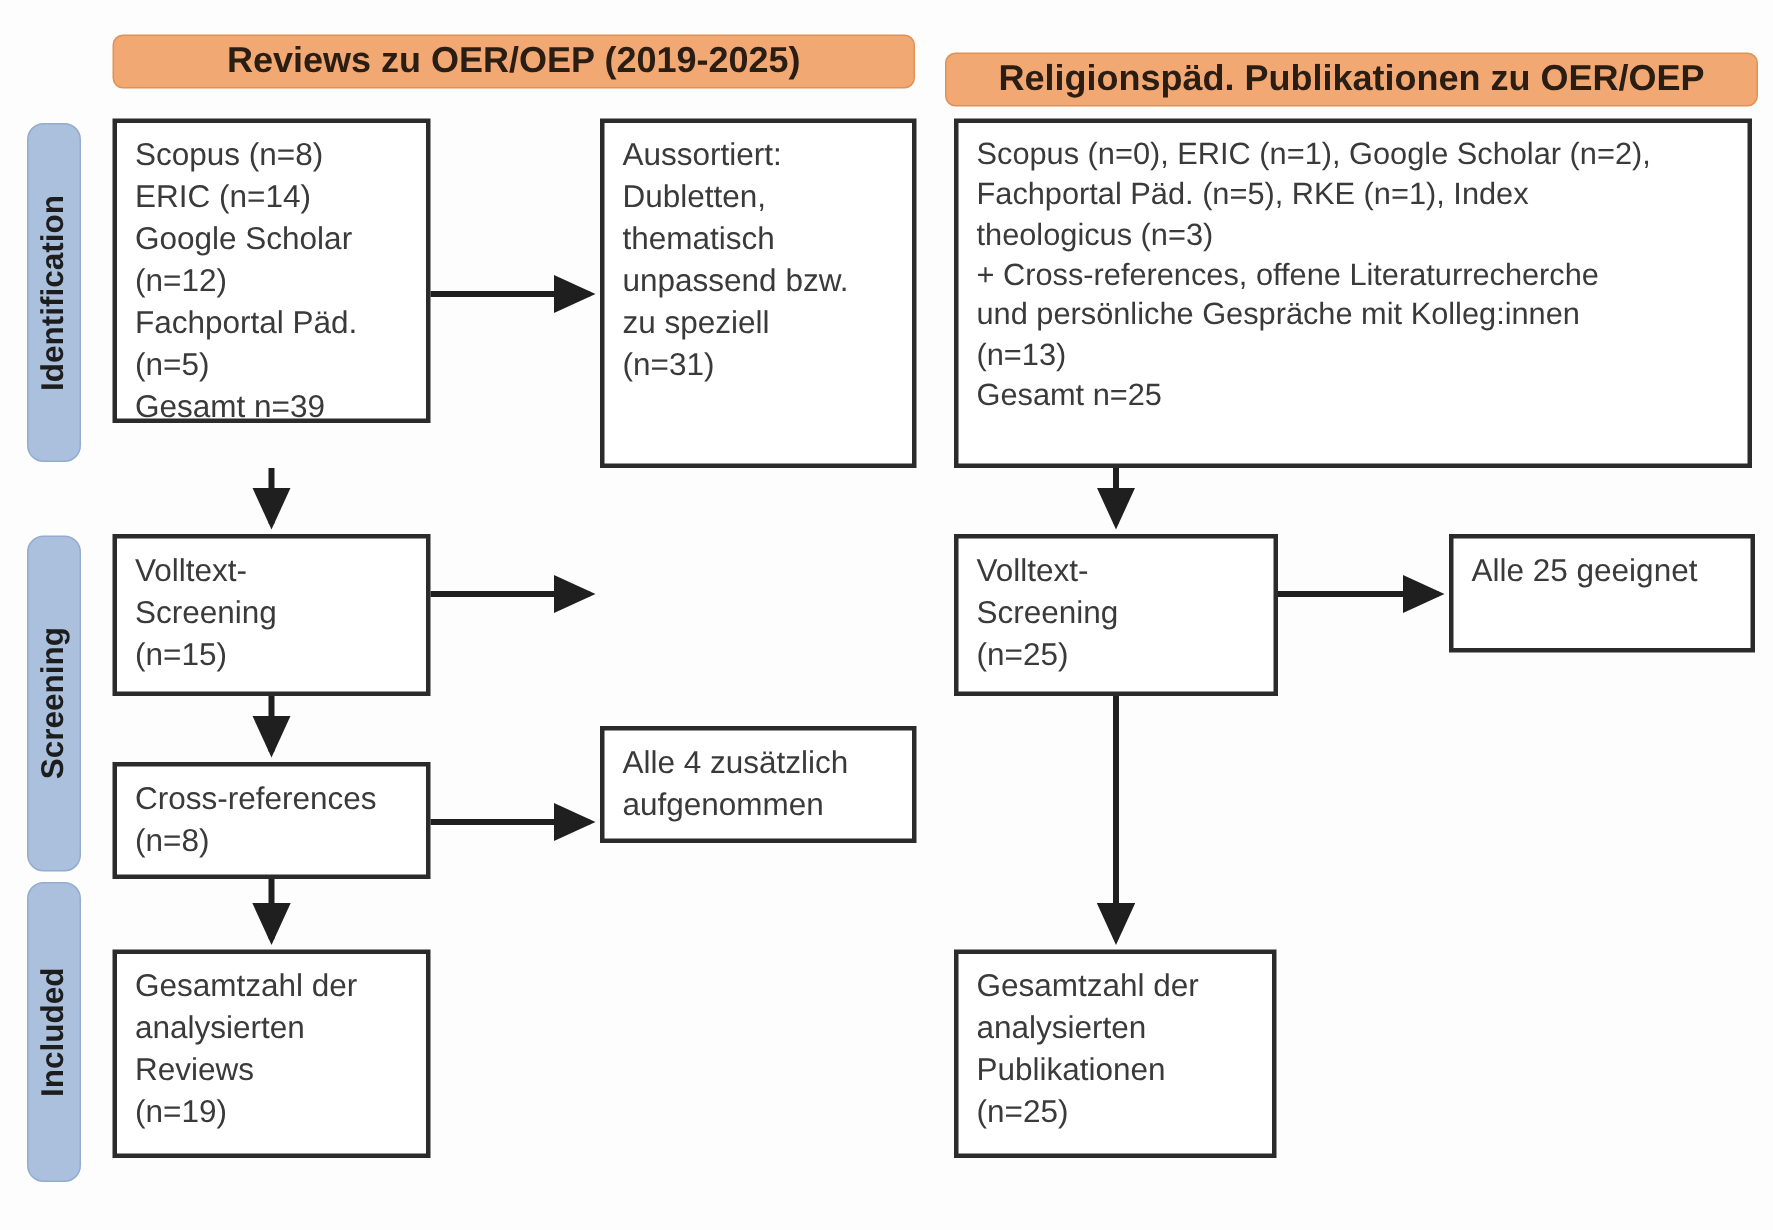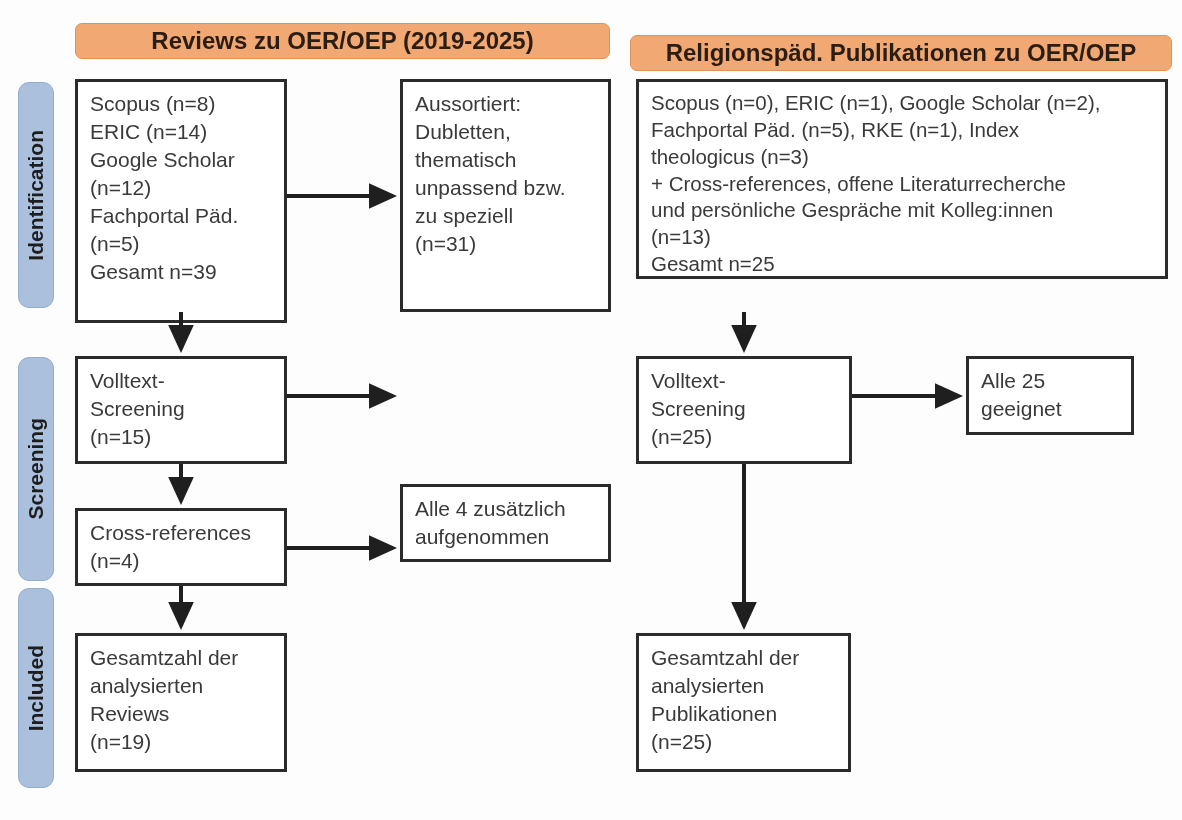--- a/index.html
+++ b/index.html
@@ -97,21 +97,21 @@
   </div>
 
   <div class="col-header" style="left:75px; top:23px; width:533px; height:34px;">
     <span class="col-header-label">Reviews zu OER/OEP (2019-2025)</span>
   </div>
 
   <div class="col-header" style="left:630px; top:23px; width:540px; height:34px;margin-top:12px;">
     <span class="col-header-label">Religionspäd. Publikationen zu OER/OEP</span>
   </div>
 
-  <div class="flow-box" style="left:75px; top:79px; width:212px; height:244px;">
+  <div class="flow-box" style="left:75px; top:79px; width:212px; height:203px;">
     <span class="box-text">Scopus (n=8)
 ERIC (n=14)
 Google Scholar
 (n=12)
 Fachportal Päd.
 (n=5)
 Gesamt n=39</span>
   </div>
 
   <div class="flow-box" style="left:400px; top:79px; width:211px; height:233px;">
@@ -125,52 +125,52 @@
 
   <div class="flow-box" style="left:75px; top:356px; width:212px; height:108px;">
     <span class="box-text">Volltext-
 Screening
 (n=15)</span>
   </div>
 
 
   <div class="flow-box" style="left:75px; top:508px; width:212px; height:78px;">
     <span class="box-text">Cross-references
-(n=4)</span>
+(n=8)</span>
   </div>
 
   <div class="flow-box" style="left:400px; top:484px; width:211px; height:78px;">
     <span class="box-text">Alle 4 zusätzlich
 aufgenommen</span>
   </div>
 
   <div class="flow-box" style="left:75px; top:633px; width:212px; height:139px;">
     <span class="box-text">Gesamtzahl der
 analysierten
 Reviews
 (n=19)</span>
   </div>
 
-  <div class="flow-box dense" style="left:636px; top:79px; width:532px; height:200px;">
+  <div class="flow-box dense" style="left:636px; top:79px; width:532px; height:233px;">
     <span class="box-text">Scopus (n=0), ERIC (n=1), Google Scholar (n=2),
 Fachportal Päd. (n=5), RKE (n=1), Index
 theologicus (n=3)
 + Cross-references, offene Literaturrecherche
 und persönliche Gespräche mit Kolleg:innen
 (n=13)
 Gesamt n=25</span>
   </div>
 
   <div class="flow-box" style="left:636px; top:356px; width:216px; height:108px;">
     <span class="box-text">Volltext-
 Screening
 (n=25)</span>
   </div>
 
-  <div class="flow-box" style="left:966px; top:356px; width:168px; height:79px;">
+  <div class="flow-box" style="left:966px; top:356px; width:204px; height:79px;">
     <span class="box-text">Alle 25 geeignet</span>
   </div>
 
   <div class="flow-box" style="left:636px; top:633px; width:215px; height:139px;">
     <span class="box-text">Gesamtzahl der
 analysierten
 Publikationen
 (n=25)</span>
   </div>
 

